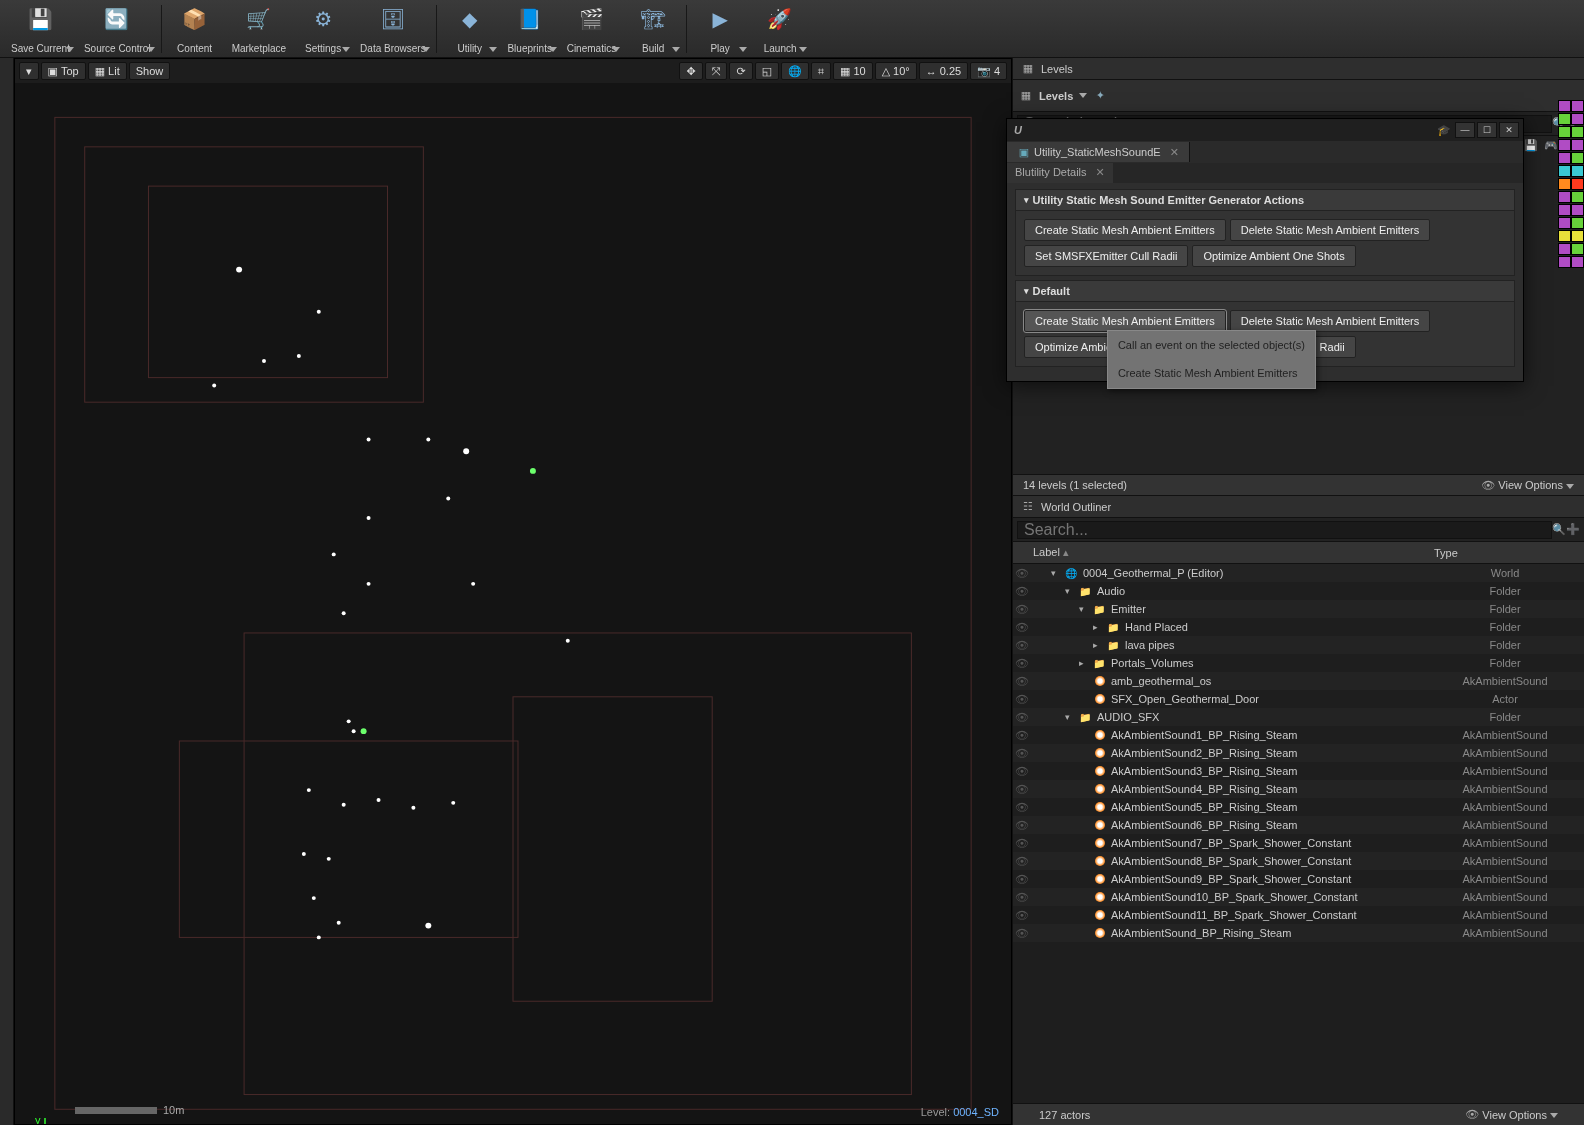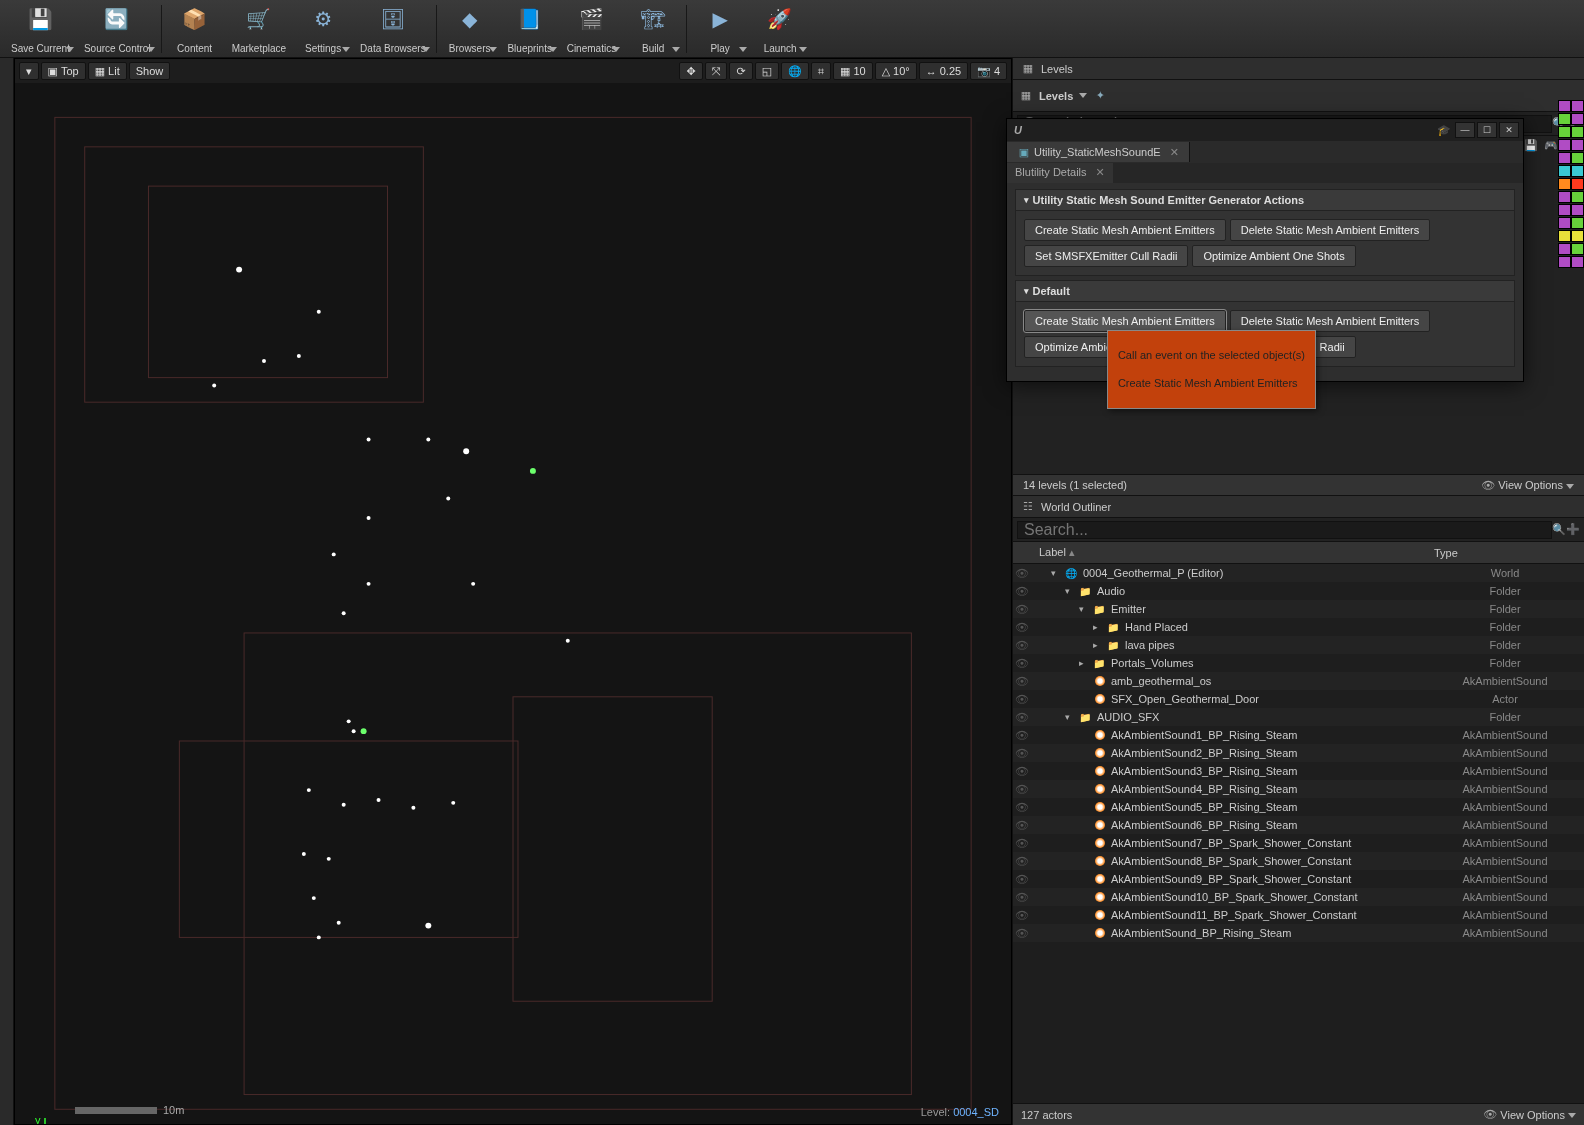--- a/index.html
+++ b/index.html
@@ -54,43 +54,43 @@
 .float-tabrow { height: 22px; background: #2a2a2a; display:flex; align-items:center; }
 .float-tab { background:#3a3a3a; padding:3px 10px; font-size:11px; color:#ccc; border-right:1px solid #111; }
 .float-subtab { height: 20px; background: #333; padding:3px 8px; font-size:11px; color:#aaa; display:inline-block; }
 .float-body { padding: 6px 8px 14px; background:#2e2e2e; }
 .section-hdr { background:#3a3a3a; padding:4px 8px; font-size:11px; color:#ddd; font-weight:bold; border:1px solid #222; display:flex; align-items:center; gap:4px; }
 .section-body { padding:8px; background:#333; border:1px solid #222; border-top:none; display:flex; flex-wrap:wrap; gap:4px; }
 .action-btn { background:#454545; border:1px solid #222; color:#eee; padding:4px 10px; font-size:11px; cursor:pointer; border-radius:2px; }
 .action-btn.hover { background:#555; outline:1px solid #888; }
 
 
-.tooltip { position:absolute; top:330px; right:268px; background:#c2410c; color:#222; border:1px solid #888; padding:16px 10px; font-size:11px; z-index:60; box-shadow:2px 2px 6px rgba(0,0,0,0.5); line-height:1.6; }
+.tooltip { position:absolute; top:330px; right:268px; background:#737373; color:#222; border:1px solid #888; padding:6px 10px; font-size:11px; z-index:60; box-shadow:2px 2px 6px rgba(0,0,0,0.5); line-height:1.6; }
 
 
 .color-chips { position:absolute; top:100px; right:0; width:26px; display:flex; flex-direction:column; gap:1px; z-index:30; }
 .chip-row { display:flex; height:12px; }
 .chip { flex:1; border:1px solid #000; }
 .outliner-header { height: 22px; background:#333; display:flex; align-items:center; font-size:11px; color:#ccc; border-bottom:1px solid #111; }
-.outliner-header .col-label { flex:1; padding-left:26px; }
+.outliner-header .col-label { flex:1; padding-left:20px; }
 .outliner-header .col-type { width:150px; }
 .outliner-rows { flex:1; overflow:auto; background:#1e1e1e; }
 .out-row { height:18px; display:flex; align-items:center; font-size:11px; }
 .out-row:nth-child(odd) { background:#232323; }
 .out-row .label-cell { flex:1; display:flex; align-items:center; gap:4px; overflow:hidden; }
 .out-row .type-cell { width:150px; color:#888; padding-right:8px;text-align:center; }
 .indent { display:inline-block; }
 .tree-arrow { width:10px; color:#aaa; font-size:9px; cursor:pointer; }
 .node-icon { width:14px; height:14px; display:inline-flex; align-items:center; justify-content:center; font-size:10px; }
 .folder-ico { color:#c9a864; }
 .actor-ico { background: radial-gradient(circle,#fff 30%,#ff9a3c 60%,#c05a00 100%); width:10px; height:10px; border-radius:50%; }
 .world-ico { color:#9ab; }
 .eye-ico { color:#555; width:18px; text-align:center; }
 
-.status-bar { height:22px; background:#333; display:flex; align-items:center; padding:0 8px; font-size:11px; color:#ccc; border-top:1px solid #111; justify-content:space-between; }
+.status-bar { height:22px; background:#333; display:flex; align-items:center; padding:0 26px; font-size:11px; color:#ccc; border-top:1px solid #111; justify-content:space-between; }
 .levels-status { height:22px; background:#333; display:flex; align-items:center; padding:0 10px; font-size:11px; color:#ccc; border-top:1px solid #111; border-bottom:1px solid #111; justify-content:space-between; }
 
 .tri { width:0; height:0; border-left:4px solid transparent; border-right:4px solid transparent; border-top:5px solid #aaa; display:inline-block; }
 
 .small-icon { width:14px; height:14px; display:inline-flex; align-items:center; justify-content:center; color:#aaa; }
 
 </style>
 </head>
 <body>
 
@@ -120,21 +120,21 @@
       <div class="toolbar-dropdown"></div>
     </div>
     <div class="toolbar-btn">
       <div class="toolbar-icon">🗄</div>
       <div class="toolbar-label">Data Browsers</div>
       <div class="toolbar-dropdown"></div>
     </div>
     <div class="toolbar-sep"></div>
     <div class="toolbar-btn">
       <div class="toolbar-icon">◆</div>
-      <div class="toolbar-label">Browsers</div>
+      <div class="toolbar-label">Utility</div>
       <div class="toolbar-dropdown"></div>
     </div>
     <div class="toolbar-btn">
       <div class="toolbar-icon">📘</div>
       <div class="toolbar-label">Blueprints</div>
       <div class="toolbar-dropdown"></div>
     </div>
     <div class="toolbar-btn">
       <div class="toolbar-icon">🎬</div>
       <div class="toolbar-label">Cinematics</div>

